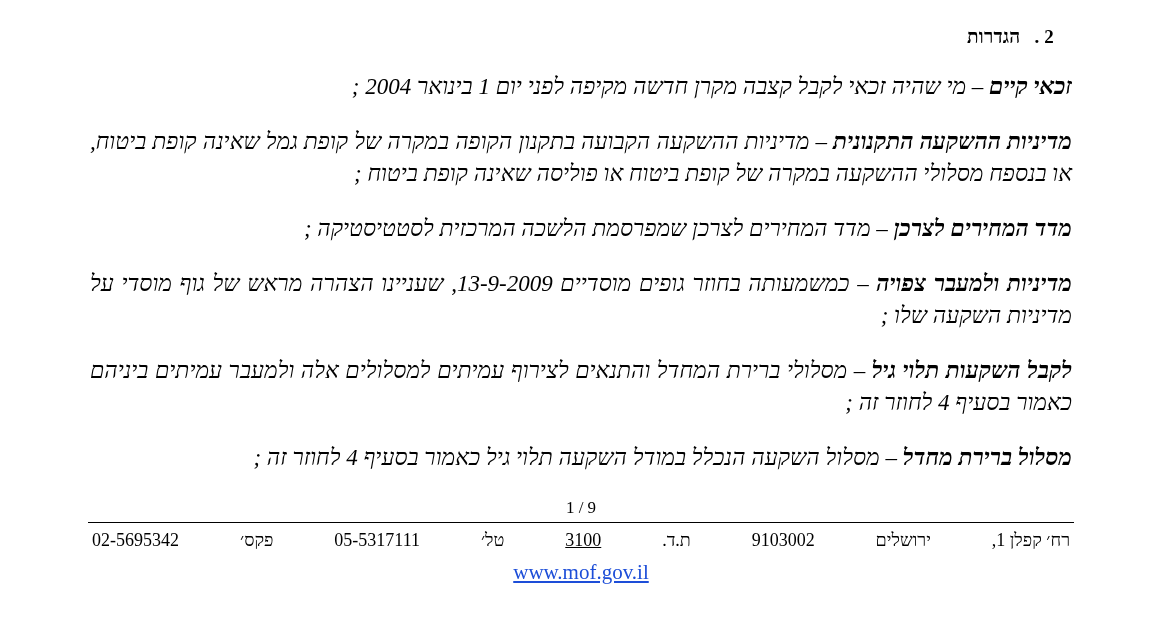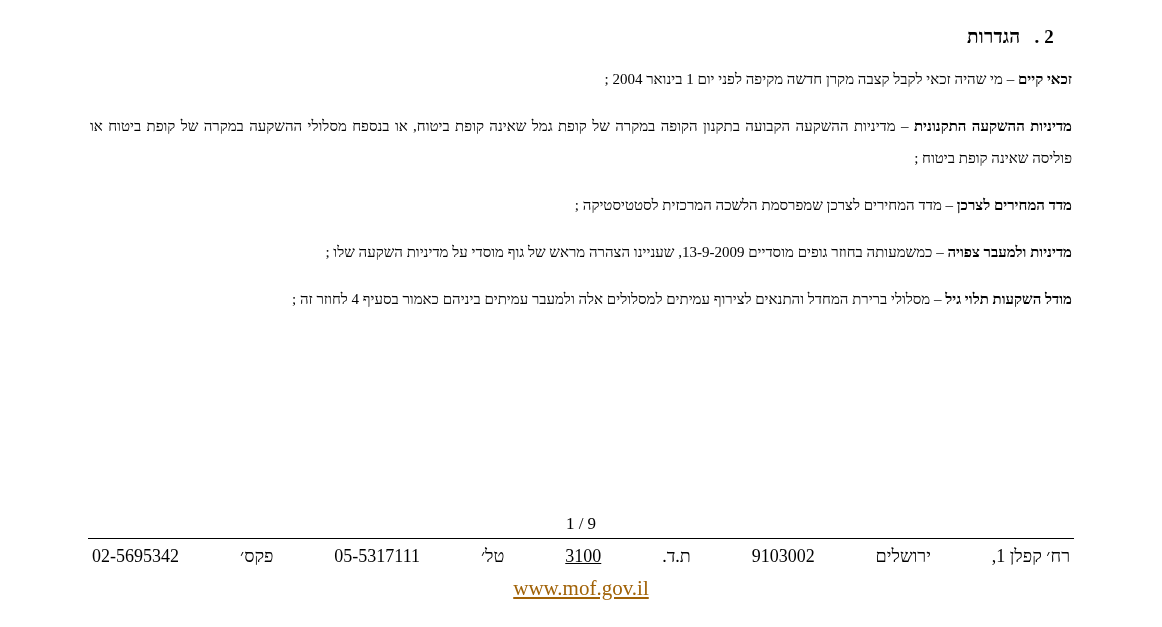--- a/index.html
+++ b/index.html
@@ -35,41 +35,42 @@
   .section-heading .num {
     font-weight: bold;
     margin-left: 14px;
   }
   .def-list {
     margin: 0;
     padding: 0;
     list-style: none;
   }
   .def-item {
-    font-size: 15px;
+    font-size: 23px;
     line-height: 32px;
     text-align: justify;
     text-align-last: right;
     margin-bottom: 9px;
     direction: rtl;
+    font-style: italic;
   }
   .def-item.wide {
     margin-bottom: 11px;
   }
   .term {
     font-weight: bold;
   }
   .body-text {
     font-weight: normal;
   }
   .footer {
     position: absolute;
     left: 0;
     right: 0;
-    bottom: 0;
+    bottom: 16px;
     width: 1162px;
   }
   .page-num {
     text-align: center;
     font-size: 17px;
     font-family: "Liberation Serif", serif;
     direction: ltr;
     margin-bottom: 4px;
   }
   .rule {
@@ -97,21 +98,21 @@
   .addr-tel-label { }
   .addr-tel { direction: ltr; unicode-bidi: embed; }
   .addr-fax-label { }
   .addr-fax { direction: ltr; unicode-bidi: embed; }
   .website {
     text-align: center;
     margin-top: 9px;
     margin-bottom: 26px;
   }
   .website a {
-    color: #a16207;
+    color: #1d4ed8;
     text-decoration: underline;
     font-size: 21px;
     font-family: "Liberation Serif", serif;
     direction: ltr;
     unicode-bidi: embed;
   }
 </style>
 </head>
 <body>
 
@@ -138,24 +139,28 @@
       <span class="term">מדד המחירים לצרכן</span>
       <span class="body-text">– מדד המחירים לצרכן שמפרסמת הלשכה המרכזית לסטטיסטיקה ;</span>
     </p>
 
     <p class="def-item wide">
       <span class="term">מדיניות ולמעבר צפויה</span>
       <span class="body-text">– כמשמעותה בחוזר גופים מוסדיים 13-9-2009, שעניינו הצהרה מראש של גוף מוסדי על מדיניות השקעה שלו ;</span>
     </p>
 
     <p class="def-item wide">
-      <span class="term">מודל השקעות תלוי גיל</span>
+      <span class="term">לקבל השקעות תלוי גיל</span>
       <span class="body-text">– מסלולי ברירת המחדל והתנאים לצירוף עמיתים למסלולים אלה ולמעבר עמיתים ביניהם כאמור בסעיף 4 לחוזר זה ;</span>
     </p>
 
+    <p class="def-item">
+      <span class="term">מסלול ברירת מחדל</span>
+      <span class="body-text">– מסלול השקעה הנכלל במודל השקעה תלוי גיל כאמור בסעיף 4 לחוזר זה ;</span>
+    </p>
 
   </div>
 
   <div class="footer">
 
     <div class="page-num">1 / 9</div>
 
     <div class="rule"></div>
 
     <div class="address-row">

